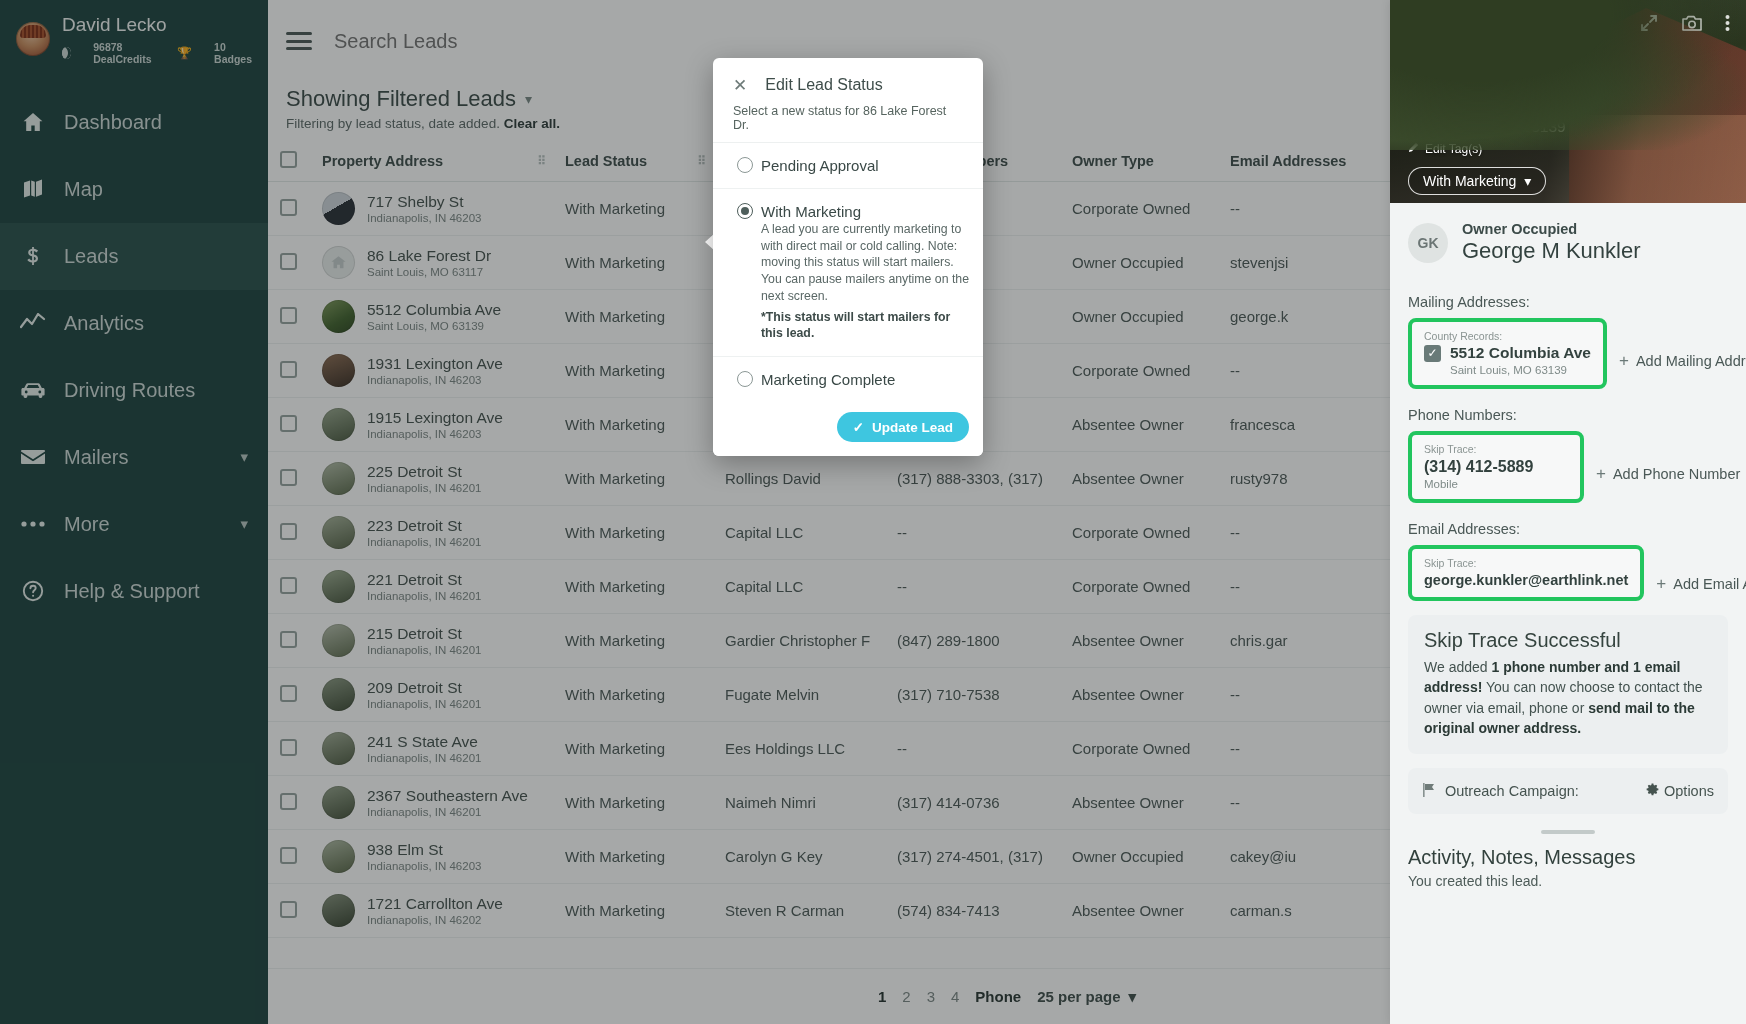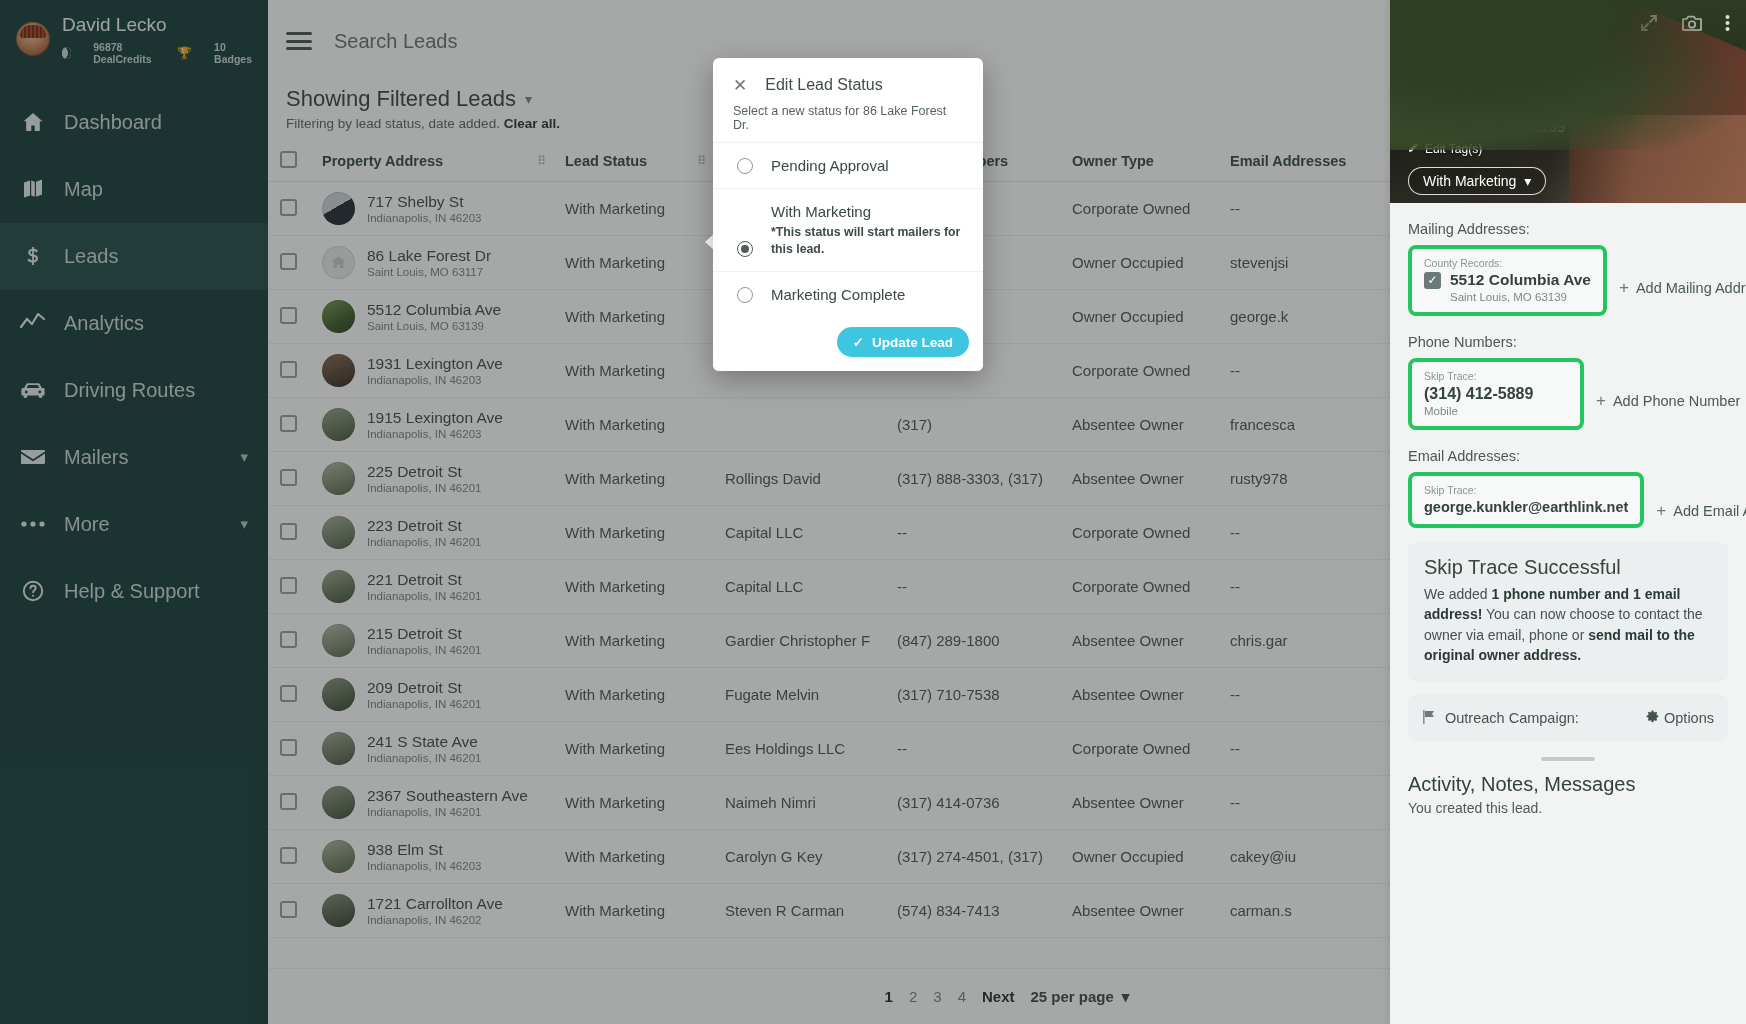--- a/index.html
+++ b/index.html
@@ -220,21 +220,21 @@
     position:absolute; left: 713px; top: 58px; width: 270px;
     background:#fff; border-radius: 6px; box-shadow: 0 8px 28px rgba(0,0,0,.30);
     overflow:hidden;
   }
   .modal-head { display:flex; align-items:center; gap: 18px; padding: 18px 18px 10px 20px; }
   .modal-x { font-size: 17px; color:#6e7b79; cursor:pointer; line-height:1; }
   .modal-title { font-size: 16px; color:#3e4d4a; }
   .modal-sub { font-size: 12.5px; color:#56645f; padding: 0 31px 10px 20px; }
   .opt-list { border-top:1px solid #edf0f0; }
   .opt {
-    display:flex; align-items:flex-end; gap: 18px; padding: 14px 10px 14px 24px;
+    display:flex; align-items:flex-start; gap: 8px; padding: 14px 10px 14px 24px;
     border-bottom: 1px solid #eef1f1; cursor:pointer;
   }
   .radio { width: 16px; height:16px; border-radius:50%; border:1.6px solid #8c9896; flex:0 0 auto; position:relative; }
   .radio.on { border-color:#4e5e5b; }
   .radio.on::after { content:""; position:absolute; left:3px; top:3px; width:8px; height:8px; border-radius:50%; background:#4e5e5b; }
   .opt-title { font-size: 15px; color:#3a4947; }
   .opt-desc { font-size: 12.3px; color:#5a6866; line-height: 1.36; margin-top: 1px; }
   .opt-warn { font-size: 12.3px; color:#3d4b49; font-weight:700; line-height:1.36; margin-top: 4px; }
   .modal-foot { padding: 10px 14px 14px 14px; display:flex; justify-content:flex-end; background:#fff; }
   .btn-primary {
@@ -658,21 +658,21 @@
         </tbody>
       </table>
     </div>
   </div>
 
   <div class="pager">
     <span class="pg cur">1</span>
     <span class="pg">2</span>
     <span class="pg">3</span>
     <span class="pg">4</span>
-    <span class="next">Next</span>
+    <span class="next">Phone</span>
     <span class="perpage">
       <span>25 per page</span>
       <span>▾</span>
     </span>
   </div>
 
   <div class="overlay"></div>
 
   <div class="detail">
     <div class="hero">
@@ -714,20 +714,27 @@
           </span>
           <span>Edit Tag(s)</span>
         </div>
         <div class="status-pill">
           <span>With Marketing</span>
           <span>▾</span>
         </div>
       </div>
     </div>
 
+    <div class="owner-box">
+      <div class="owner-av">GK</div>
+      <div>
+        <div class="owner-kind">Owner Occupied</div>
+        <div class="owner-name">George M Kunkler</div>
+      </div>
+    </div>
 
     <div class="sec">
       <div class="sec-label">Mailing Addresses:</div>
       <div class="card-row">
         <div class="mini-card" style="flex:0 0 auto;">
           <div class="tiny">County Records:</div>
           <div class="mc-addr">
             <span class="chk">✓</span>
             <span class="mc-strong">5512 Columbia Ave</span>
           </div>
@@ -813,20 +820,21 @@
     <div class="modal-sub">Select a new status for 86 Lake Forest Dr.</div>
     <div class="opt-list">
       <div class="opt">
         <span class="radio"></span>
         <span class="opt-title">Pending Approval</span>
       </div>
       <div class="opt">
         <span class="radio on"></span>
         <span>
           <span class="opt-title" style="display:block">With Marketing</span>
+          <span class="opt-desc" style="display:block">A lead you are currently marketing to with direct mail or cold calling. Note: moving this status will start mailers. You can pause mailers anytime on the next screen.</span>
           <span class="opt-warn" style="display:block">*This status will start mailers for this lead.</span>
         </span>
       </div>
       <div class="opt" style="border-bottom:none">
         <span class="radio"></span>
         <span class="opt-title">Marketing Complete</span>
       </div>
     </div>
     <div class="modal-foot">
       <button class="btn-primary">

